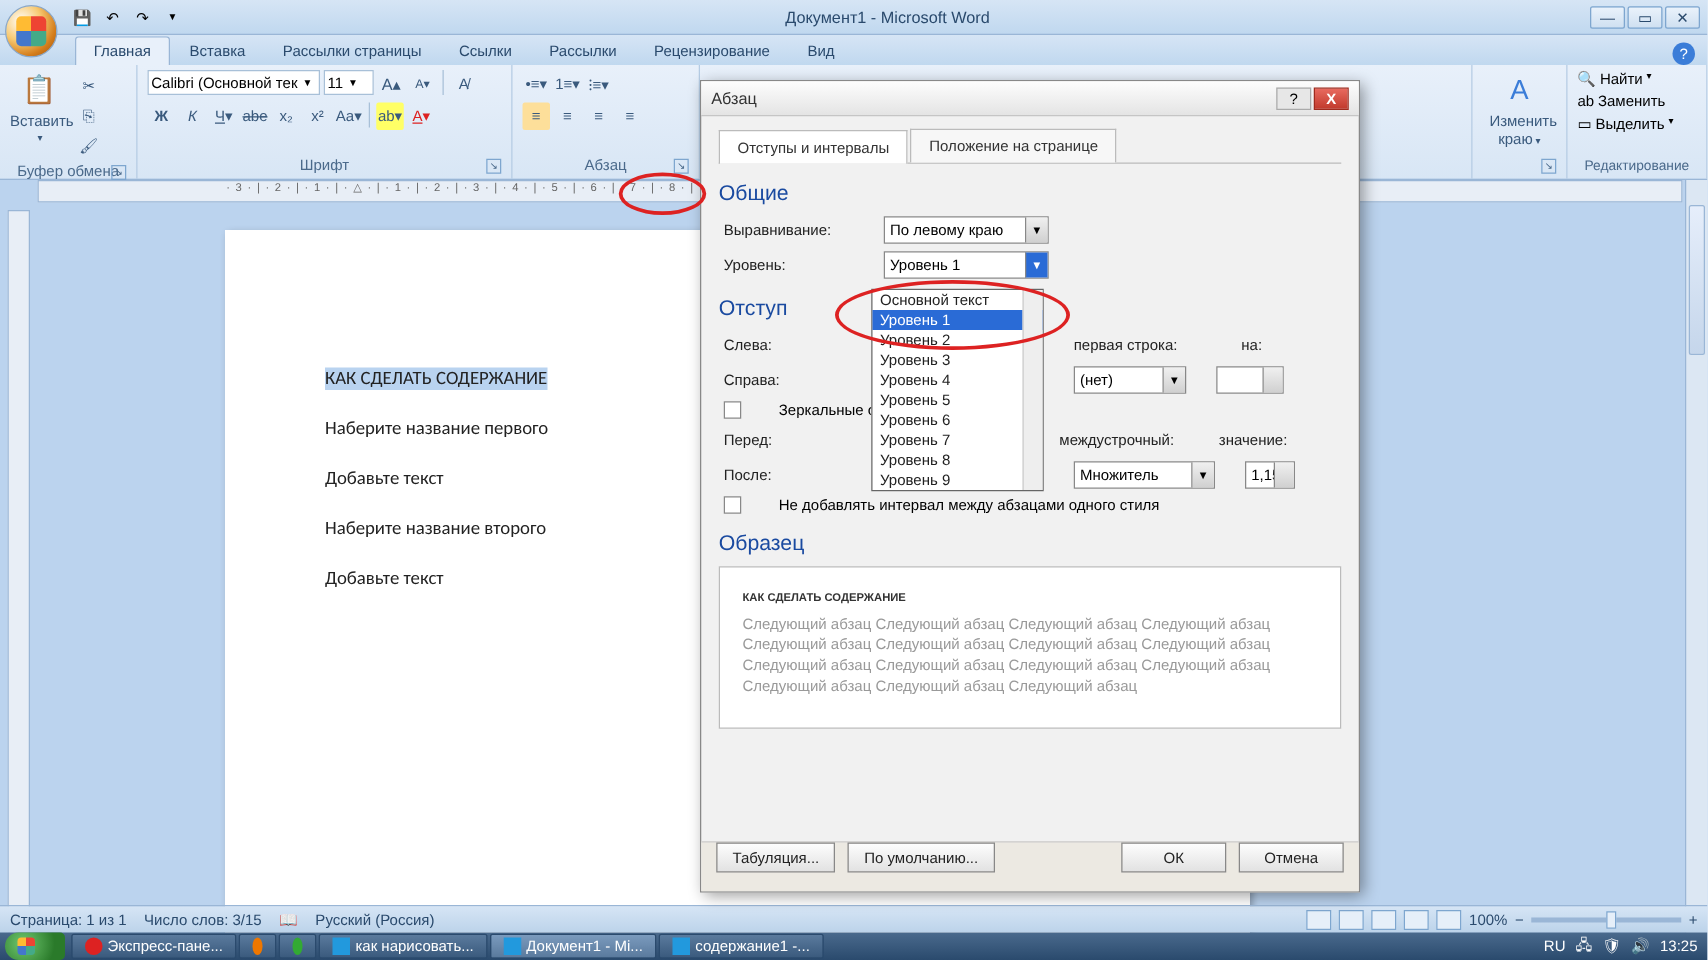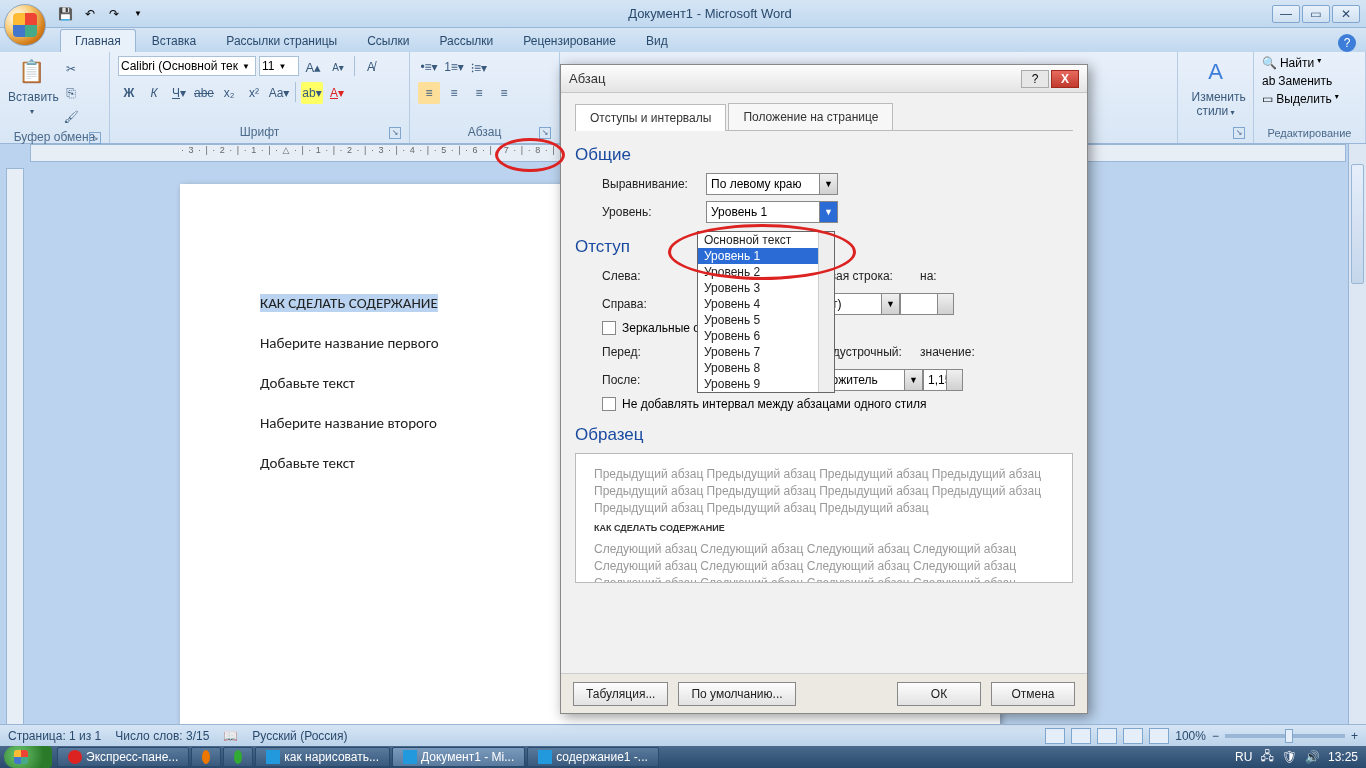--- a/index.html
+++ b/index.html
@@ -66,34 +66,34 @@
 .dlg-title { height: 28px; background: linear-gradient(#fdfdfd,#e4e4e4); border-bottom: 1px solid #c5c5c5; display: flex; align-items: center; padding: 0 8px; }
 .dlg-title span { flex: 1; color: #333; font-size: 13px; }
 .dlg-title .dbtn { width: 28px; height: 18px; margin-left: 2px; border: 1px solid #aaa; display: flex; align-items: center; justify-content: center; }
 .dlg-title .dbtn.help { background: #e7e7e7; }
 .dlg-title .dbtn.close { background: linear-gradient(#e86a5f,#c13a2d); color: #fff; font-weight: bold; border-color: #a02a1d; }
 .dlg-body { padding: 10px 14px; }
 .dlg-tabs { display: flex; border-bottom: 1px solid #bbb; }
 .dlg-tab { padding: 6px 14px; border: 1px solid #bbb; border-bottom: none; margin-right: 2px; background: #f7f7f7; font-size: 12px; color: #333; }
 .dlg-tab.active { background: #fff; position: relative; top: 1px; }
 .fieldset-label { color: #1a4aa0; margin: 14px 0 8px; font-size: 17px; }
-.frow { display: flex; align-items: center; margin: 6px 0 6px 27px; gap: 0; }
+.frow { display: flex; align-items: center; margin: 6px 0 6px 4px; gap: 24px; }
 .frow label { width: 104px; color: #222; }
 .selectbox { width: 132px; height: 22px; border: 1px solid #888; background: #fff; display: flex; align-items: center; padding: 0 4px; position: relative; }
 .selectbox .sarr { position: absolute; right: 0; top: 0; width: 18px; height: 20px; background: linear-gradient(#f0f0f0,#d0d0d0); border-left: 1px solid #888; text-align: center; font-size: 9px; line-height: 20px; }
 .spinbox { width: 64px; height: 22px; border: 1px solid #888; background: #fff; display: flex; align-items: center; padding: 0 4px; position: relative; }
 .spinbox .sp { position: absolute; right: 0; top: 0; width: 16px; height: 20px; border-left: 1px solid #888; background: linear-gradient(#f0f0f0,#d0d0d0); }
 .chk { width: 14px; height: 14px; border: 1px solid #888; background: #fff; display: inline-block; margin-right: 6px; vertical-align: middle; }
 .dropdown-list { position: absolute; left: 697px; top: 231px; width: 138px; background: #fff; border: 1px solid #666; z-index: 60; }
 .dropdown-list .it { padding: 1px 6px; font-size: 12px; color: #222; white-space: nowrap; }
 .dropdown-list .it.sel { background: #2a6bd6; color: #fff; }
 .dropdown-list .scr { position: absolute; right: 0; top: 0; bottom: 0; width: 16px; background: #eee; border-left: 1px solid #ccc; }
 .preview-box { margin: 8px 0 0 0; height: 130px; border: 1px solid #bbb; background: #fff; padding: 12px 18px; font-size: 8px; color: #999; overflow: hidden; line-height: 1.4; }
 .preview-box .samp { color: #333; font-size: 9px; font-weight: bold; margin: 6px 0; }
-.dlg-btns { position: absolute; left: 0; right: 0; bottom: 0; height: 40px; border-top: 1px solid #ccc; background: #ece9e2; display: flex; align-items: center; padding: 0 12px; gap: 10px; }
+.dlg-btns { position: absolute; left: 0; right: 0; bottom: 0; height: 40px; border-top: 1px solid #ccc; background: #ece9e2; display: flex; padding: 0 12px; gap: 10px; }
 .dlg-btns .spacer { flex: 1; }
 .dbutton { min-width: 84px; height: 24px; border: 1px solid #888; background: linear-gradient(#fdfdfd,#e2e2e2); padding: 0 12px; color: #222; }
 
 
 .redoval { position: absolute; border: 3px solid #d22; border-radius: 50%; z-index: 70; pointer-events: none; }
 
 .sep { width:1px; height:20px; background:#a8c0d8; margin:0 2px;}
 </style>
 </head>
 <body>
@@ -199,21 +199,21 @@
     <div class="caption"><span>Абзац</span><span class="launcher">↘</span></div>
   </div>
 
   <div class="group" style="flex:1"></div>
 
   <div class="group" style="width:76px">
     <div class="ctrls" style="align-items:center">
       <div class="bigbtn">
         <div class="ic" style="color:#3b7dd8">A</div>
         <span style="white-space:pre-line">Изменить
-стили</span><span style="font-size:8px"> ▾</span>
+краю</span><span style="font-size:8px"> ▾</span>
       </div>
     </div>
     <div class="caption">
         <span class="launcher">↘</span>
       </div>
   </div>
 
   <div class="group" style="width:112px">
     <div class="ctrls">
       <div class="rowbtns">
@@ -388,21 +388,20 @@
           <div class="sp"></div>
         </div>
     </div>
     <div class="frow">
       <span class="chk"></span>
       <span>Не добавлять интервал между абзацами одного стиля</span>
     </div>
 
     <div class="fieldset-label">Образец</div>
     <div class="preview-box">
-      <div>Предыдущий абзац Предыдущий абзац Предыдущий абзац Предыдущий абзац Предыдущий абзац Предыдущий абзац Предыдущий абзац Предыдущий абзац Предыдущий абзац Предыдущий абзац Предыдущий абзац</div>
       <div class="samp">КАК СДЕЛАТЬ СОДЕРЖАНИЕ</div>
       <div>Следующий абзац Следующий абзац Следующий абзац Следующий абзац Следующий абзац Следующий абзац Следующий абзац Следующий абзац Следующий абзац Следующий абзац Следующий абзац Следующий абзац Следующий абзац Следующий абзац Следующий абзац</div>
     </div>
   </div>
   <div class="dlg-btns">
     <button class="dbutton">Табуляция...</button>
     <button class="dbutton">По умолчанию...</button>
     <div class="spacer"></div>
     <button class="dbutton">ОК</button>
     <button class="dbutton">Отмена</button>

